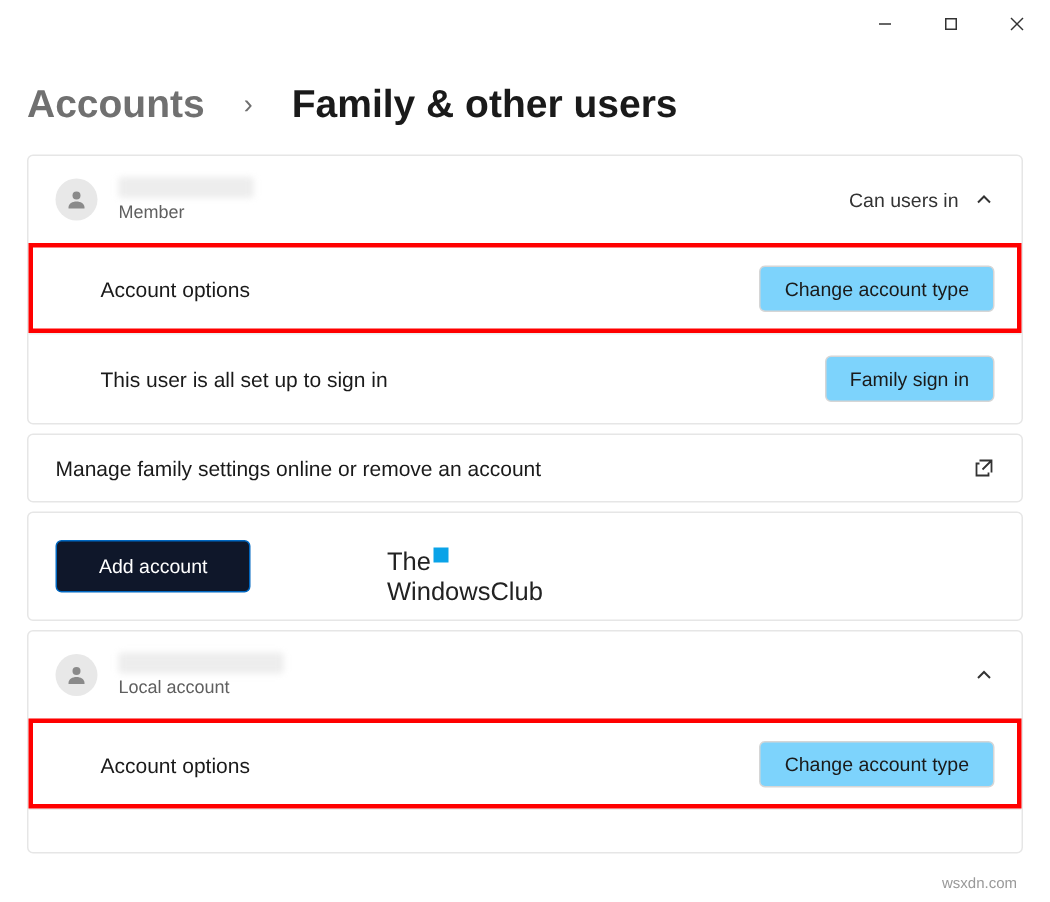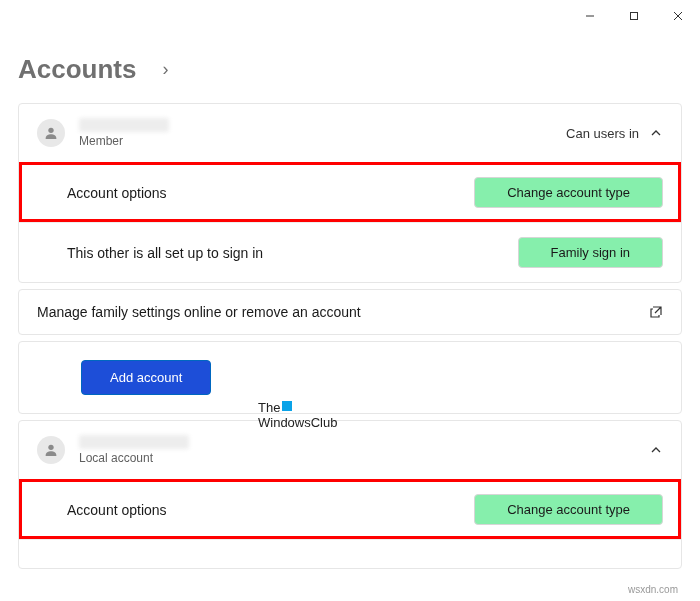--- a/index.html
+++ b/index.html
@@ -16,26 +16,26 @@
   .row + .row { border-top: 1px solid #eee; }
   .avatar { width: 28px; height: 28px; border-radius: 50%; background: #e8e8e8; display: flex; align-items: center; justify-content: center; margin-right: 14px; }
   .avatar svg { width: 16px; height: 16px; fill: #8a8a8a; }
   .flex-grow { flex: 1; }
   .stacked .line1 { font-size: 14px; background: #ededed; color: #ededed; width: 90px; height: 14px; border-radius: 2px; margin-bottom: 2px; filter: blur(2px); }
   .stacked .line2 { font-size: 12px; color: #5f5f5f; }
   .status-text { font-size: 13px; color: #333; margin-right: 10px; }
   .chev { width: 14px; display: flex; align-items: center; justify-content: center; color: #333; }
   .indent { padding-left: 48px; justify-content: center; }
   .row-label { font-size: 14px; color: #1a1a1a; }
-  .btn { border: 1px solid #d6d6d6; background: #86efac; border-radius: 4px; padding: 7px 32px; font-size: 13px; color: #1a1a1a; cursor: pointer; }
-  .btn-primary { background: #1d4ed8; border-color: #0067c0; color: #fff; font-weight: 500; padding: 9px 28px; margin-left: 44px; }
+  .btn { border: 1px solid #d6d6d6; background: #7dd3fc; border-radius: 4px; padding: 7px 16px; font-size: 13px; color: #1a1a1a; cursor: pointer; }
+  .btn-primary { background: #0f172a; border-color: #0067c0; color: #fff; font-weight: 500; padding: 9px 28px; }
   .hl-red { outline: 3px solid #ff0000; outline-offset: -3px; }
   .section-title { font-size: 14px; font-weight: 600; margin: 28px 0 10px 2px; }
   .ext-icon { width: 14px; height: 14px; color: #333; }
-  .watermark { position: absolute; left: 258px; top: 365px; font-size: 13px; line-height: 1.15; color: #222; pointer-events: none; margin-top: 36px; }
+  .watermark { position: absolute; left: 258px; top: 365px; font-size: 17px; line-height: 1.15; color: #222; pointer-events: none; }
   .watermark .sq { display:inline-block; width:10px; height:10px; background:#0aa3e8; vertical-align: top; margin-left:2px; }
   .sitemark { position: absolute; right: 22px; bottom: 6px; font-size: 10px; color: #999; }
 </style>
 </head>
 <body>
 
 <div class="titlebar">
   <div class="tb-btn">
     <svg width="10" height="10" viewBox="0 0 10 10">
         <line x1="1" y1="5" x2="9" y2="5" stroke="#333" stroke-width="1"></line>
@@ -52,20 +52,21 @@
         <line x1="9" y1="1" x2="1" y2="9" stroke="#333" stroke-width="1"></line>
       </svg>
   </div>
 </div>
 
 <div class="content">
 
   <div class="breadcrumb">
     <span class="bc-parent">Accounts</span>
     <span class="bc-sep">›</span>
+    <span class="bc-current">Family &amp; other users</span>
   </div>
 
   <div class="card">
     <div class="row">
       <div class="avatar">
         <svg viewBox="0 0 24 24">
             <circle cx="12" cy="8" r="4"></circle>
             <path d="M4 20c0-4 4-6 8-6s8 2 8 6v1H4z"></path>
           </svg>
       </div>
@@ -78,21 +79,21 @@
         <svg width="12" height="12" viewBox="0 0 12 12">
             <polyline points="2,8 6,4 10,8" fill="none" stroke="#333" stroke-width="1.3"></polyline>
           </svg>
       </span>
     </div>
     <div class="row indent hl-red">
       <span class="row-label flex-grow">Account options</span>
       <button class="btn">Change account type</button>
     </div>
     <div class="row indent">
-      <span class="row-label flex-grow">This other is all set up to sign in</span>
+      <span class="row-label flex-grow">This user is all set up to sign in</span>
       <button class="btn">Family sign in</button>
     </div>
   </div>
 
   <div class="card">
     <div class="row">
       <span class="row-label flex-grow">Manage family settings online or remove an account</span>
       <span class="ext-icon">
         <svg viewBox="0 0 14 14" width="14" height="14">
             <path d="M4 2h8v8M12 2 6 8" fill="none" stroke="#333" stroke-width="1.2"></path>

